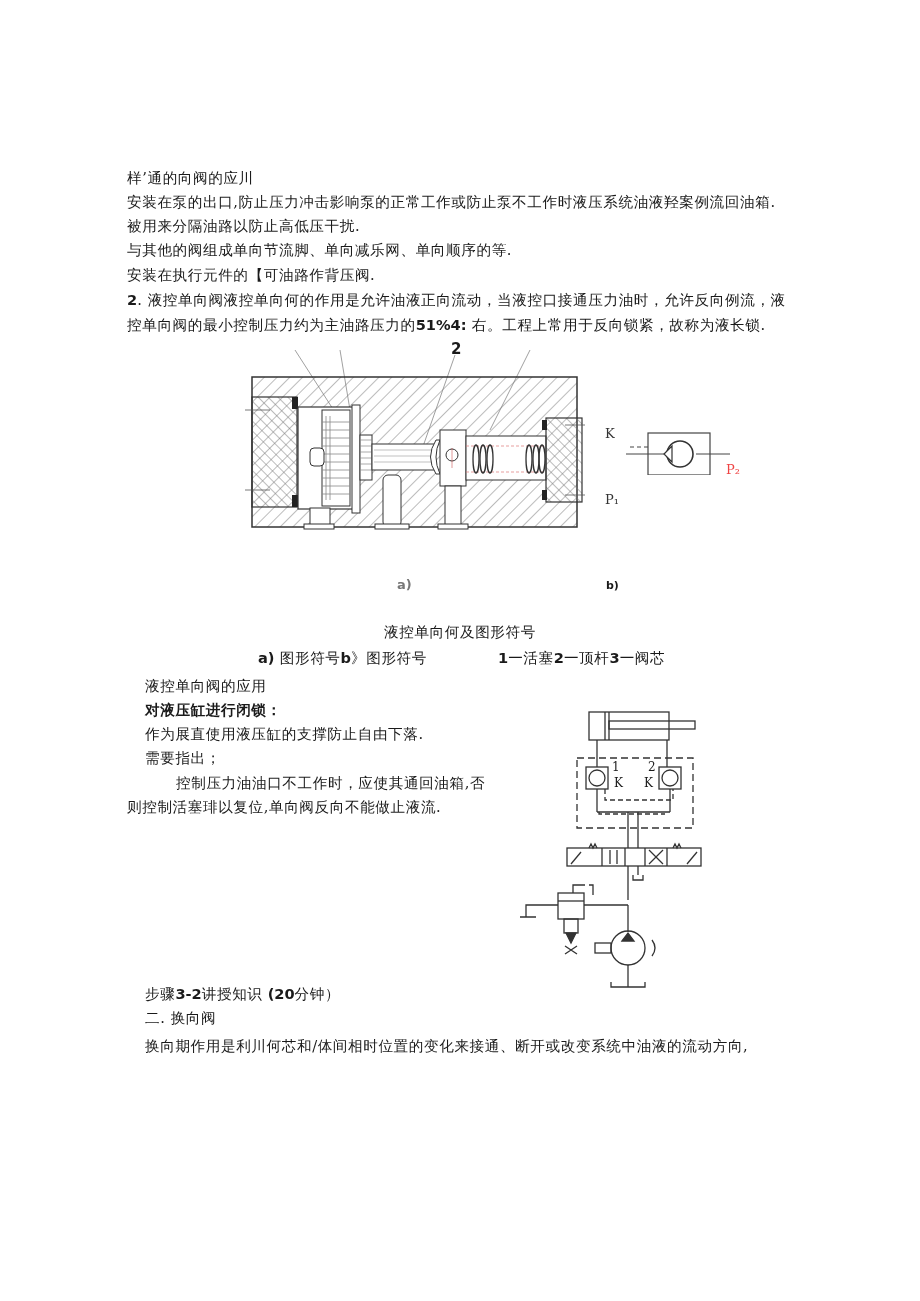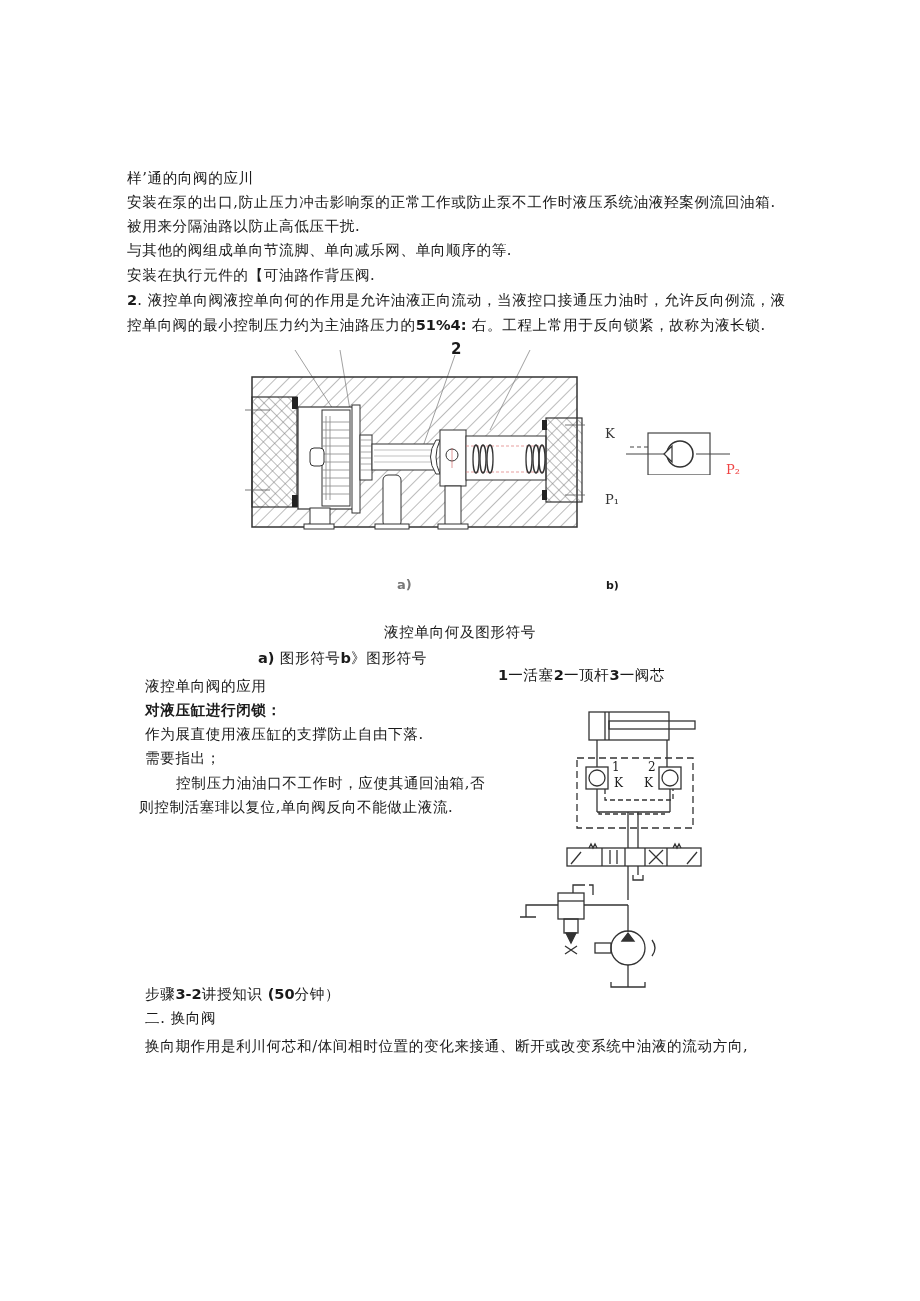--- a/index.html
+++ b/index.html
@@ -129,30 +129,30 @@
 <div class="cap" style="left:605px;top:444px;font-size:13px;color:#333;margin-top:48px;">P₁</div>
 <div class="cap" style="left:726px;top:462px;font-size:13px;color:#ef4444;">P₂</div>
 
 <div class="cap b" style="left:397px;top:577px;font-size:13px;color:#777;">a)</div>
 <div class="cap b" style="left:606px;top:579px;font-size:11px;">b)</div>
 
 <div class="line" style="left:384px;top:622px;">液控单向何及图形符号</div>
 <div class="line" style="left:258px;top:648px;">
   <span class="b">a)</span><span> 图形符号</span><span class="b">b</span><span>》图形符号</span>
 </div>
-<div class="line" style="left:498px;top:648px;margin-top:17px;">
+<div class="line" style="left:498px;top:648px;">
   <span class="b">1</span><span>一活塞</span><span class="b">2</span><span>一顶杆</span><span class="b">3</span><span>一阀芯</span>
 </div>
 
 <div class="line" style="left:145px;top:676px;">液控单向阀的应用</div>
 <div class="line" style="left:145px;top:700px;font-weight:bold;">对液压缸进行闭锁：</div>
 <div class="line" style="left:145px;top:724px;">作为展直使用液压缸的支撑防止自由下落.</div>
 <div class="line" style="left:145px;top:748px;">需要指出；</div>
 <div class="line" style="left:176px;top:773px;">控制压力油油口不工作时，应使其通回油箱,否</div>
-<div class="line" style="left:127px;top:797px;margin-left:12px;">则控制活塞琲以复位,单向阀反向不能做止液流.</div>
+<div class="line" style="left:127px;top:797px;">则控制活塞琲以复位,单向阀反向不能做止液流.</div>
 
 <svg style="left:515px;top:700px;" width="200" height="300" viewBox="0 0 200 300">
   <g fill="none" stroke="#333" stroke-width="1.3">
 
     <rect x="74" y="12" width="80" height="28"></rect>
     <line x1="90" y1="12" x2="90" y2="40"></line>
       <line x1="94" y1="12" x2="94" y2="40"></line>
     <rect x="94" y="21" width="86" height="8"></rect>
 
     <line x1="82" y1="40" x2="82" y2="67"></line>
@@ -209,17 +209,17 @@
     <line x1="113" y1="265" x2="113" y2="287"></line>
     <path d="M96 282 v5 h34 v-5"></path>
   </g>
 </svg>
 <div class="cap" style="left:612px;top:760px;font-size:12px;">1</div>
 <div class="cap" style="left:648px;top:760px;font-size:12px;">2</div>
 <div class="cap" style="left:614px;top:776px;font-size:12px;">K</div>
 <div class="cap" style="left:644px;top:776px;font-size:12px;">K</div>
 
 <div class="line" style="left:145px;top:984px;">
-  <span>步骤</span><span class="b">3-2</span><span>讲授知识</span><span class="b"> (50</span><span>分钟）</span>
+  <span>步骤</span><span class="b">3-2</span><span>讲授知识</span><span class="b"> (20</span><span>分钟）</span>
 </div>
 
 <div class="line" style="left:145px;top:1008px;">二. 换向阀</div>
 <div class="line" style="left:145px;top:1028px;margin-top:8px;">换向期作用是利川何芯和/体间相时位置的变化来接通、断开或改变系统中油液的流动方向,</div>
 
 </body></html>

